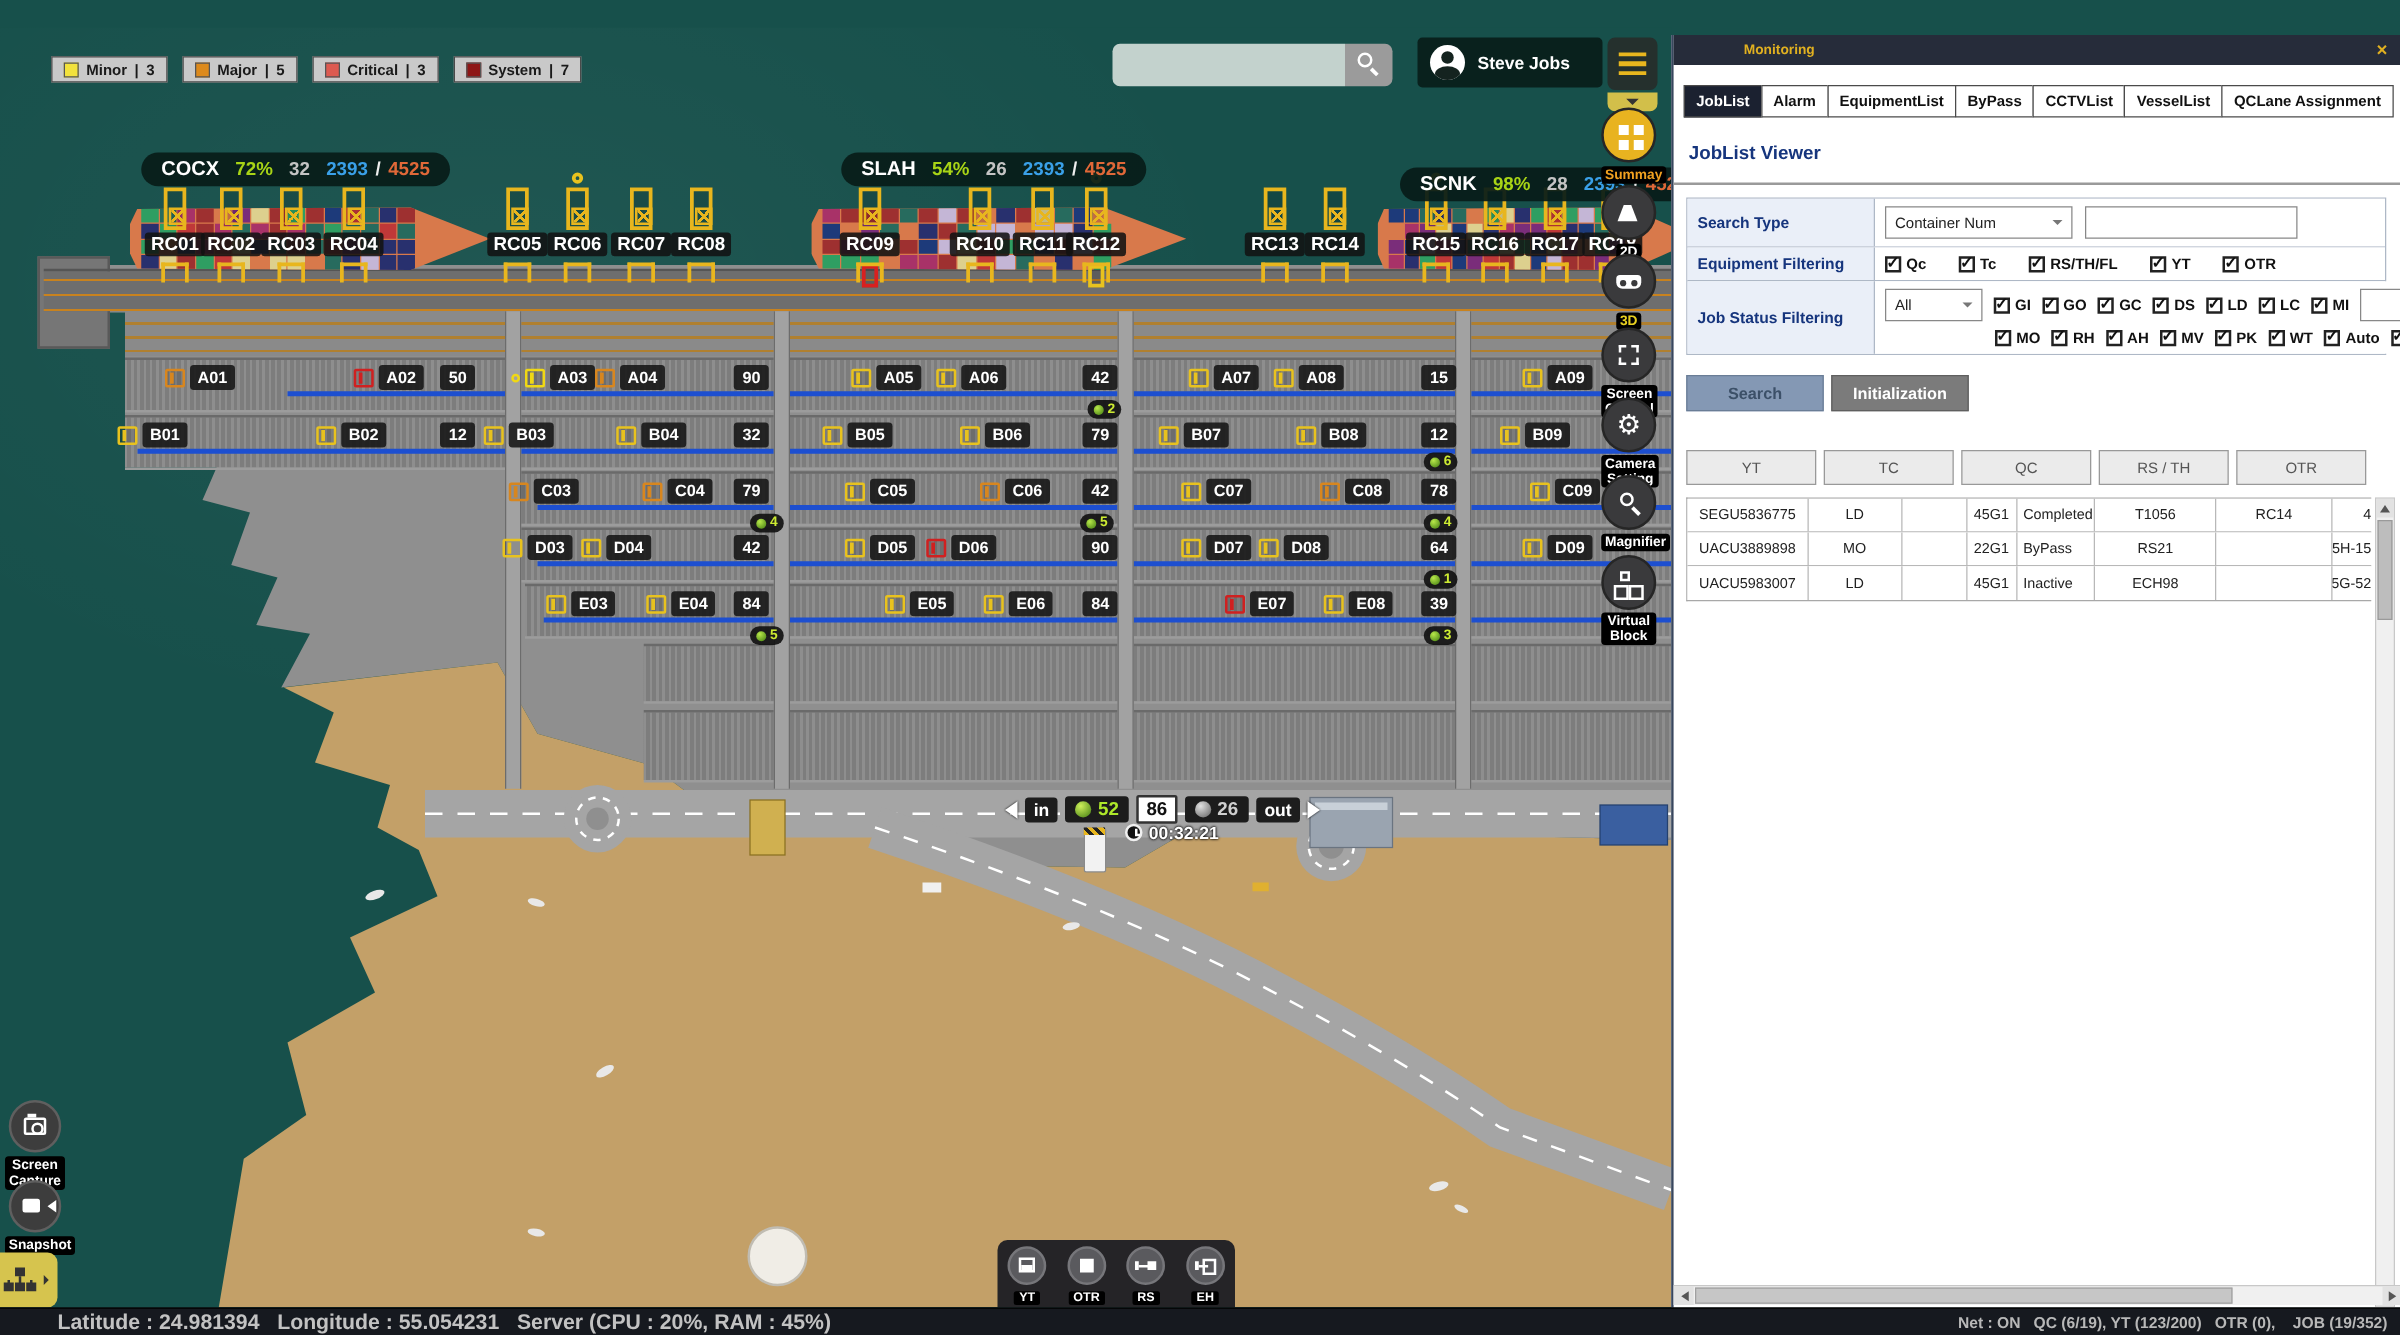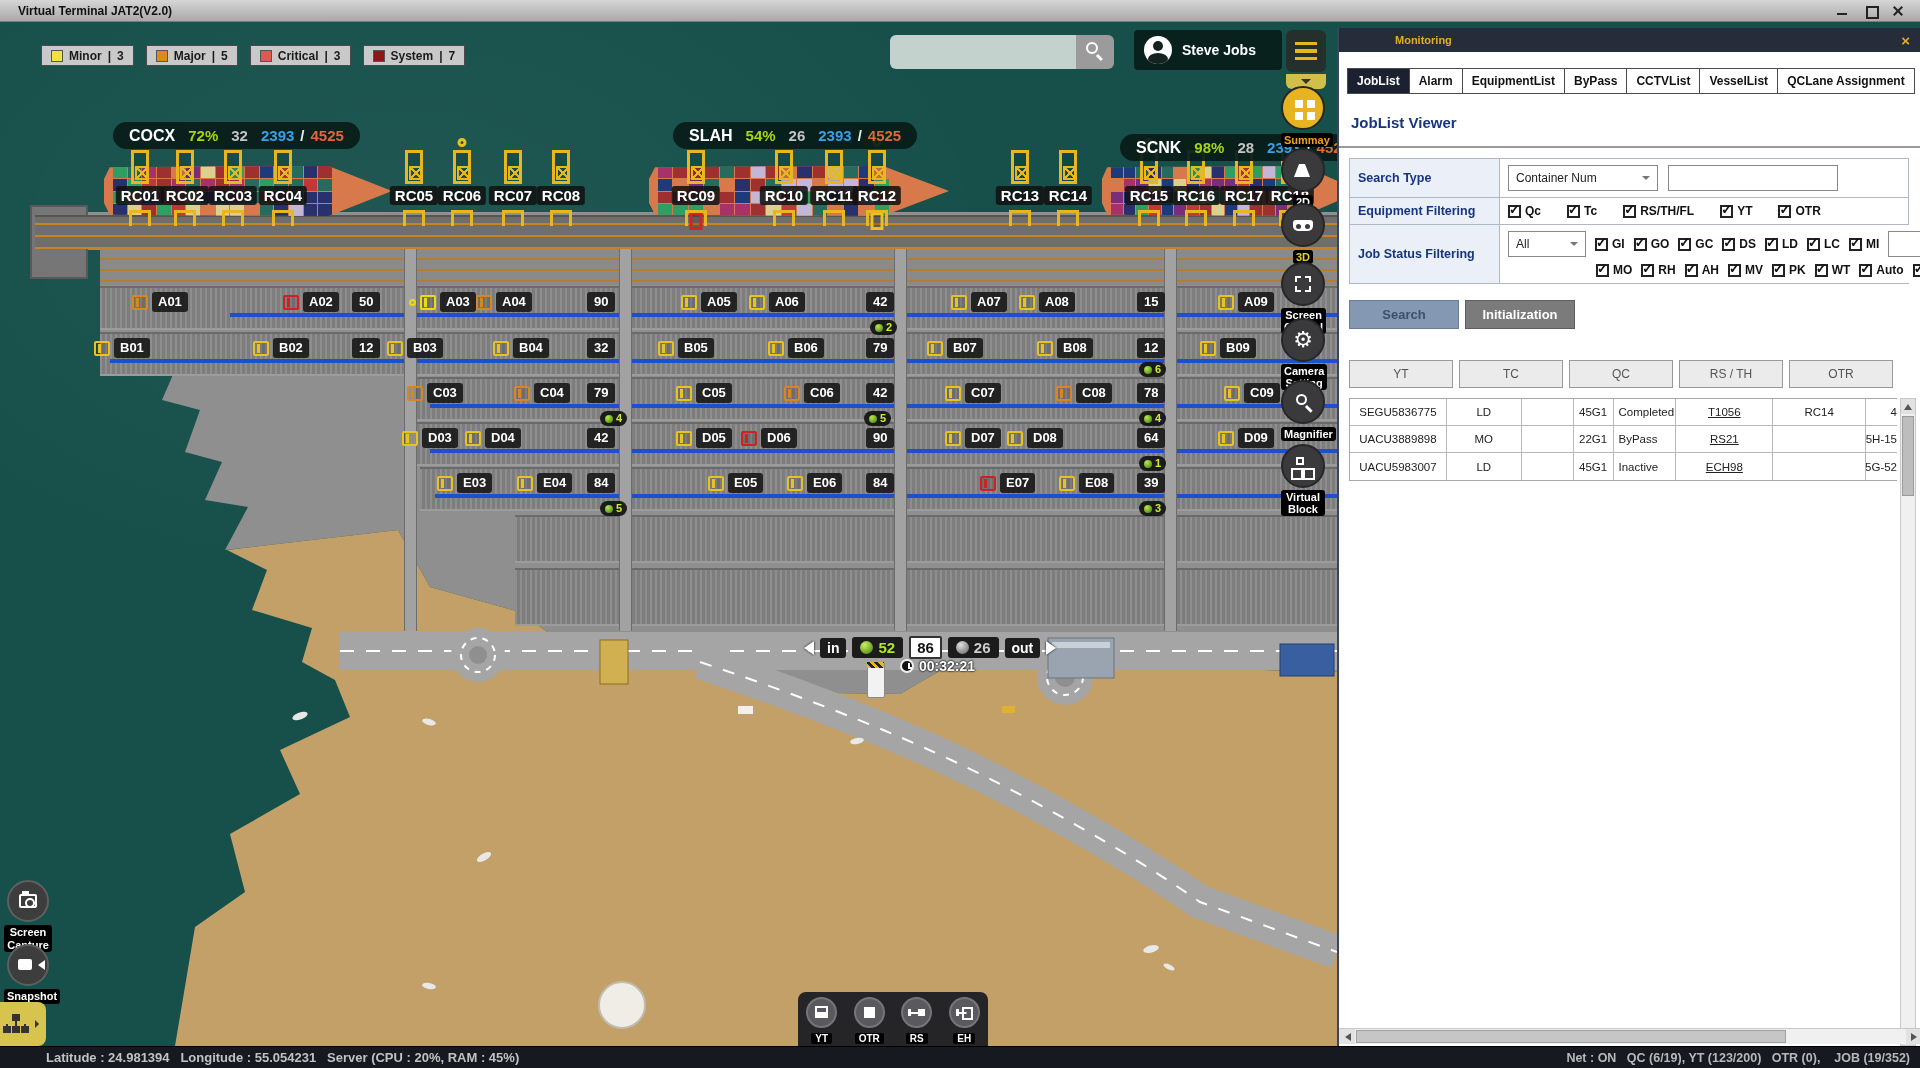--- a/index.html
+++ b/index.html
@@ -189,52 +189,44 @@
   .btn-search{width:110px;height:29px;background:#8498b4;border:1px solid #6a7d96;color:#3c5068;font-weight:bold;font-size:13px;cursor:pointer;}
   .btn-init{width:110px;height:29px;background:#7b7b7b;border:1px solid #5f5f5f;color:#fff;font-weight:bold;font-size:13px;cursor:pointer;}
   .subtabs{position:absolute;left:10px;top:308px;display:flex;gap:6px;}
   .subtab{width:104px;height:28px;background:#ebebeb;border:1px solid #999;color:#555;font-size:12px;display:flex;align-items:center;justify-content:center;cursor:pointer;}
   .ptable{position:absolute;left:10px;top:346px;width:548px;border:1px solid #a8a8a8;border-right:none;}
   .trow{display:flex;border-bottom:1px solid #b8b8b8;height:27px;align-items:center;background:#fff;}
   .trow:last-child{border-bottom:none;}
   .trow.head{font-weight:bold;}
   .tc{border-right:1px solid #b8b8b8;height:100%;display:flex;align-items:center;justify-content:center;font-size:11.5px;color:#222;overflow:hidden;white-space:nowrap;}
   .trow.head .tc{font-size:12px;color:#111;font-weight:bold;}
-  .c0{width:97px;} .c1{width:75px;} .c2{width:52px;} .c3{width:40px;} .c4{width:63px;justify-content:flex-start;padding-left:5px;} .c5{width:97px;text-decoration:underline;} .c6{width:93px;} .c7{width:31px;border-right:none;justify-content:flex-end;}
+  .c0{width:97px;} .c1{width:75px;} .c2{width:52px;} .c3{width:40px;} .c4{width:63px;justify-content:flex-start;padding-left:5px;} .c5{width:97px;} .c6{width:93px;} .c7{width:31px;border-right:none;justify-content:flex-end;}
   .vscroll{position:absolute;right:4px;top:346px;width:16px;height:648px;background:#f0f0f0;border:1px solid #c8c8c8;}
   .vscroll .up,.vscroll .dn{position:absolute;left:0;width:14px;height:15px;background:#e2e2e2;display:flex;align-items:center;justify-content:center;cursor:pointer;}
   .vscroll .up{top:0;} .vscroll .dn{bottom:0;}
   .tri-up{border:4px solid transparent;border-bottom:6px solid #555;margin-bottom:3px;}
   .tri-dn{border:4px solid transparent;border-top:6px solid #555;margin-top:3px;}
   .vthumb{position:absolute;left:1px;top:17px;width:12px;height:80px;background:#bdbdbd;border:1px solid #9a9a9a;cursor:grab;}
   .hscroll{position:absolute;left:0;bottom:2px;width:583px;height:16px;background:#f0f0f0;border-top:1px solid #c8c8c8;}
   .hscroll .lf,.hscroll .rt{position:absolute;top:0;width:16px;height:15px;background:#e2e2e2;display:flex;align-items:center;justify-content:center;cursor:pointer;}
   .hscroll .lf{left:0;} .hscroll .rt{right:0;}
   .tri-l{border:4px solid transparent;border-right:6px solid #555;margin-right:3px;}
   .tri-r{border:4px solid transparent;border-left:6px solid #555;margin-left:3px;}
   .hthumb{position:absolute;left:17px;top:1px;width:430px;height:13px;background:#c6c6c6;border:1px solid #a0a0a0;cursor:grab;}
 
   
   .statusbar{position:absolute;left:0;top:1046px;width:1920px;height:22px;background:#16191f;border-top:1px solid #000;display:flex;align-items:center;z-index:30;}
-  .statusbar .sl{color:#c2c2c2;font-weight:bold;font-size:13px;padding-left:46px;white-space:pre;}
+  .statusbar .sl{color:#c2c2c2;font-weight:bold;font-size:17px;padding-left:46px;white-space:pre;}
   .statusbar .sr{margin-left:auto;color:#b8b8b8;font-weight:bold;font-size:12.5px;padding-right:10px;white-space:pre;}
 </style>
 </head>
 <body>
 
 <div class="screen">
 
-  <div class="titlebar">
-    <span class="ttl">Virtual Terminal JAT2(V2.0)</span>
-    <div class="winbtns">
-      <span class="wbtn min"></span>
-      <span class="wbtn max"></span>
-      <span class="wbtn cls"></span>
-    </div>
-  </div>
 
   <div class="map">
 
     <svg class="terrain" width="1337" height="1024" viewBox="0 0 1337 1024">
       <polygon fill="#8f8f8f" points="35,190 1337,190 1337,650 955,640 900,672 760,670 700,628 558,618 520,590 430,565 398,508 225,528 248,485 205,478 222,440 185,430 200,388 162,378 175,348 100,340 100,228 35,228"></polygon>
       <polygon fill="#c3a068" points="175,1024 195,905 245,870 230,812 300,772 280,728 350,695 335,658 302,640 312,606 252,588 267,548 227,528 398,508 430,565 520,590 558,618 700,628 760,670 900,672 955,640 1337,650 1337,1024"></polygon>
       <path d="M340,629 H1337" stroke="#a5a5a5" stroke-width="38" fill="none"></path>
       <path d="M340,629 H1337" stroke="#ffffff" stroke-width="2" stroke-dasharray="14 12" fill="none"></path>
       <path d="M700,640 Q880,700 1000,762 T1200,880 L1337,930" stroke="#a5a5a5" stroke-width="34" fill="none"></path>
       <path d="M700,640 Q880,700 1000,762 T1200,880 L1337,930" stroke="#ffffff" stroke-width="2" stroke-dasharray="12 12" fill="none"></path>

